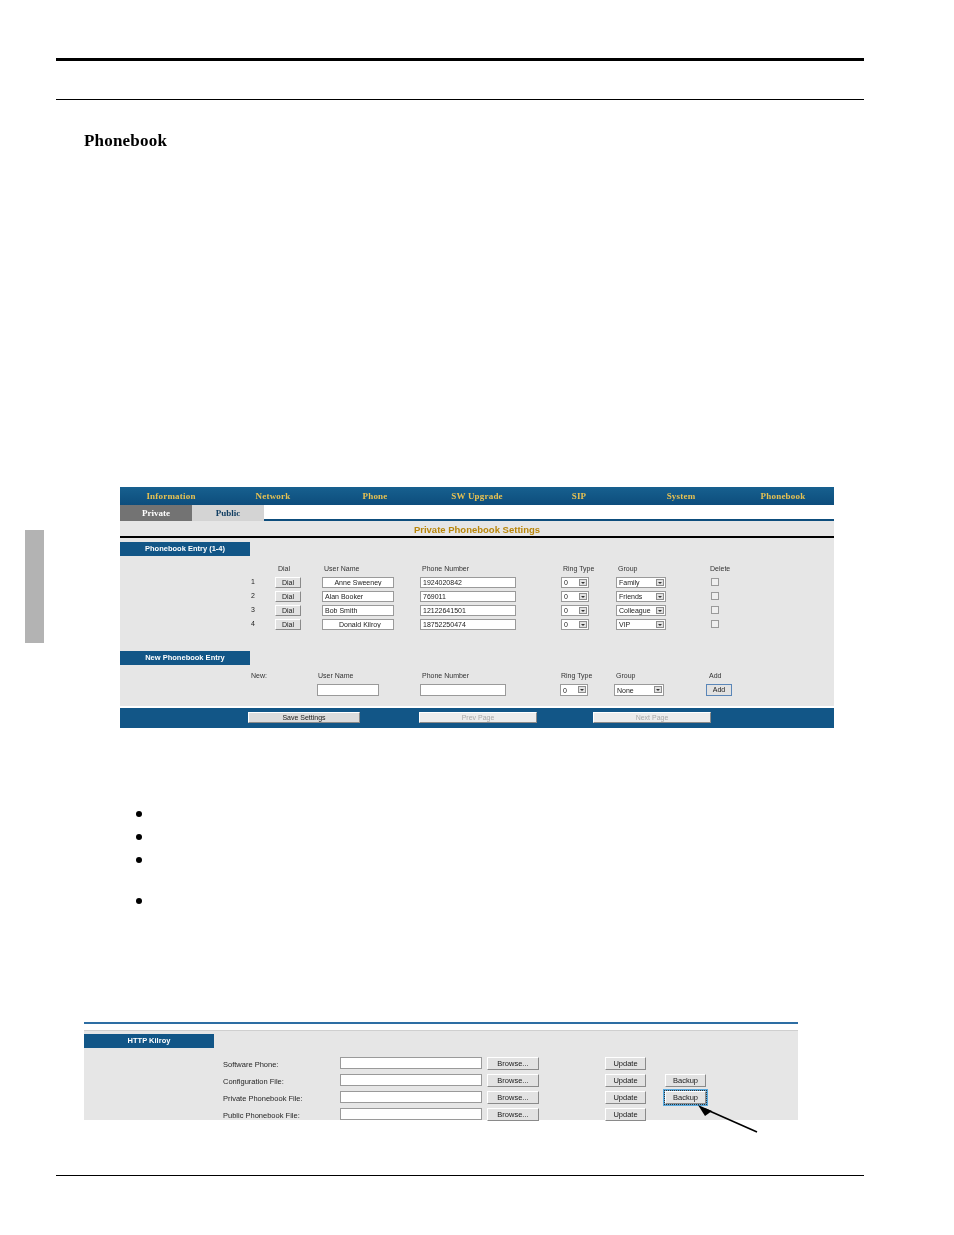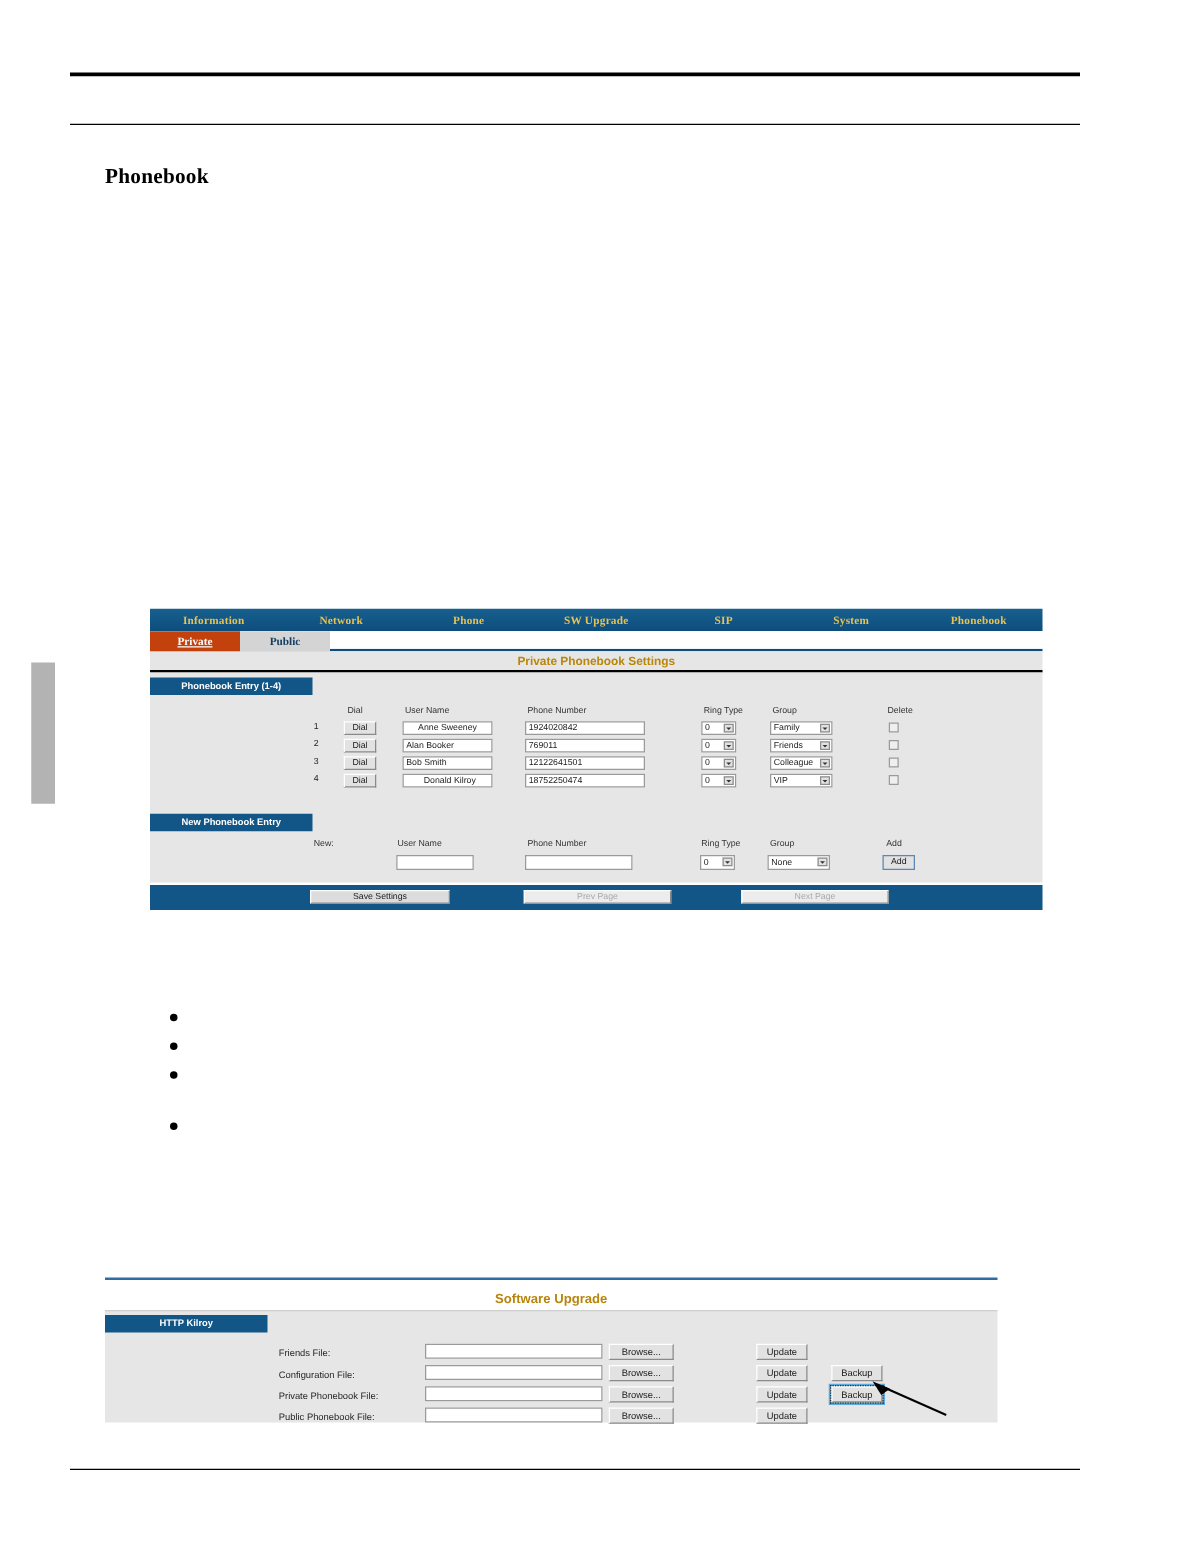--- a/index.html
+++ b/index.html
@@ -70,21 +70,21 @@
   }
   .tabrow {
     display: flex; height: 16px; background: #ffffff;
     border-bottom: 2px solid #0d4d7c;
   }
   .tabrow .tab {
     width: 72px; height: 16px; line-height: 16px; text-align: center;
     font-family: "Liberation Serif", serif; font-weight: bold; font-size: 9px;
     cursor: pointer;
   }
-  .tabrow .tab.active { background: #c2410c; color: #ffffff; text-decoration: underline; }
+  .tabrow .tab.active { background: #737373; color: #ffffff; }
   .tabrow .tab.inactive { background: #d4d4d4; color: #123f63; }
   .tabrow .tab-fill { flex: 1; background: #ffffff; }
 
   .sect-title {
     height: 17px; line-height: 17px; text-align: center;
     background: #e6e6e6;
     font-weight: bold; font-size: 9.5px; color: #b8860b;
     border-bottom: 2px solid #000000;
   }
   .panel { background: #e6e6e6; position: relative; }
@@ -323,26 +323,25 @@
     </div>
     <div class="bullet-row">
       <span class="bullet-dot"></span>
       <span class="bullet-text"></span>
     </div>
   </div>
 
   <div class="shot2">
     <div class="toprule"></div>
     <div class="gapwhite"></div>
-    <div class="sect-title2">Software Upgrade</div>
 
     <div class="body">
       <div class="grp-head" style="top:3px;">HTTP Kilroy</div>
 
-      <div class="lbl2" style="left:139px; top:29px;">Friends File:</div>
+      <div class="lbl2" style="left:139px; top:29px;">Software Phone:</div>
       <input class="file-inp" style="left: 256px; top: 26px; width: 142px;" value="">
       <div class="gbtn" style="left:403px; top:26px; width:52px;">Browse...</div>
       <div class="gbtn" style="left:521px; top:26px; width:41px;">Update</div>
 
       <div class="lbl2" style="left:139px; top:46px;">Configuration File:</div>
       <input class="file-inp" style="left: 256px; top: 43px; width: 142px;" value="">
       <div class="gbtn" style="left:403px; top:43px; width:52px;">Browse...</div>
       <div class="gbtn" style="left:521px; top:43px; width:41px;">Update</div>
       <div class="gbtn" style="left:581px; top:43px; width:41px;">Backup</div>
 

